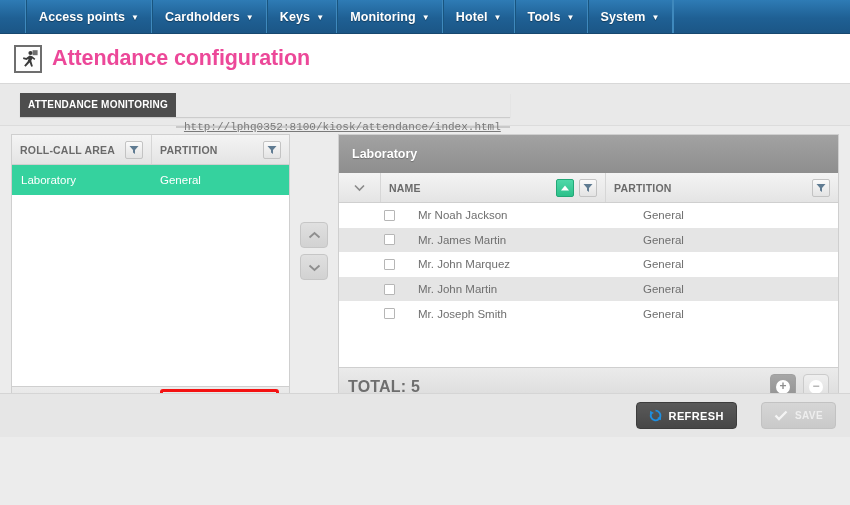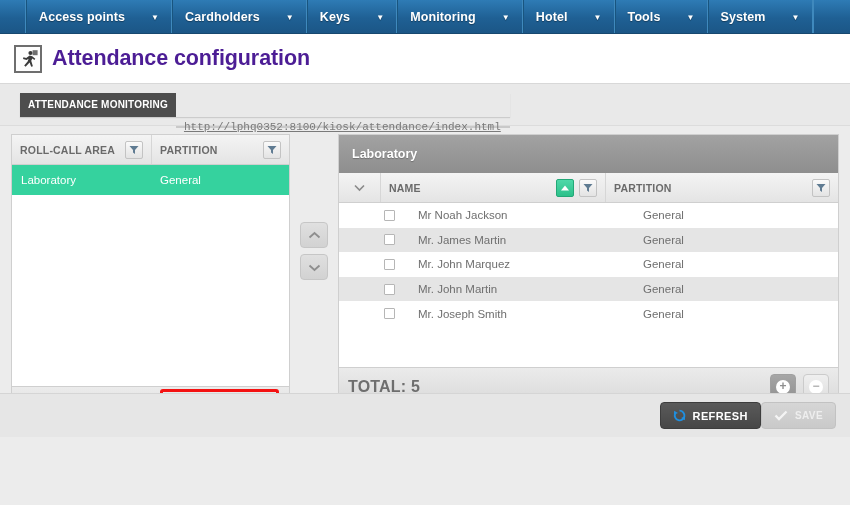--- a/index.html
+++ b/index.html
@@ -27,21 +27,20 @@
     padding: 0 12px;
     color: #ffffff;
     font-size: 12.5px;
     font-weight: bold;
     letter-spacing: .1px;
     border-right: 1px solid #3f89bd;
     border-left: 1px solid #19557f;
     white-space: nowrap;
     cursor: pointer;
     text-shadow: 0 1px 1px rgba(0,0,0,.35);
-    gap: 20px;
   }
   .nav-item:first-of-type { border-left: none; }
   .nav-item .caret {
     margin-left: 6px;
     font-size: 8px;
     line-height: 1;
     transform: translateY(1px);
   }
   .nav-filler { flex: 1; border-left: 1px solid #3f89bd; }
 
@@ -59,21 +58,21 @@
     background: #fdfdfd;
     margin-right: 10px;
     position: relative;
     flex: none;
     display: flex; align-items: center; justify-content: center;
   }
   .title-icon svg { display: block; }
   .page-title-text {
     font-size: 21.5px;
     font-weight: bold;
-    color: #4c1d95;
+    color: #ec4899;
     letter-spacing: -.1px;
   }
 
   
   .monitor-bar {
     height: 42px;
     background: #e9e9e9;
     display: flex; align-items: center;
     padding-left: 20px;
     border-bottom: 1px solid #dcdcdc;
@@ -313,21 +312,21 @@
 
   
   .action-bar {
     position: absolute;
     left: 0; right: 0; bottom: 0;
     height: 44px;
     background: #e6e6e6;
     border-top: 1px solid #d5d5d5;
     display: flex; align-items: center; justify-content: flex-end;
     padding-right: 14px;
-    gap: 0;
+    gap: 24px;
   }
   .btn-dark {
     height: 27px;
     background: linear-gradient(to bottom,#5a5a5a,#474747);
     border: 1px solid #3d3d3d;
     border-radius: 4px;
     color: #fff;
     font-size: 11px; font-weight: bold;
     letter-spacing: .4px;
     display: inline-flex; align-items: center;

